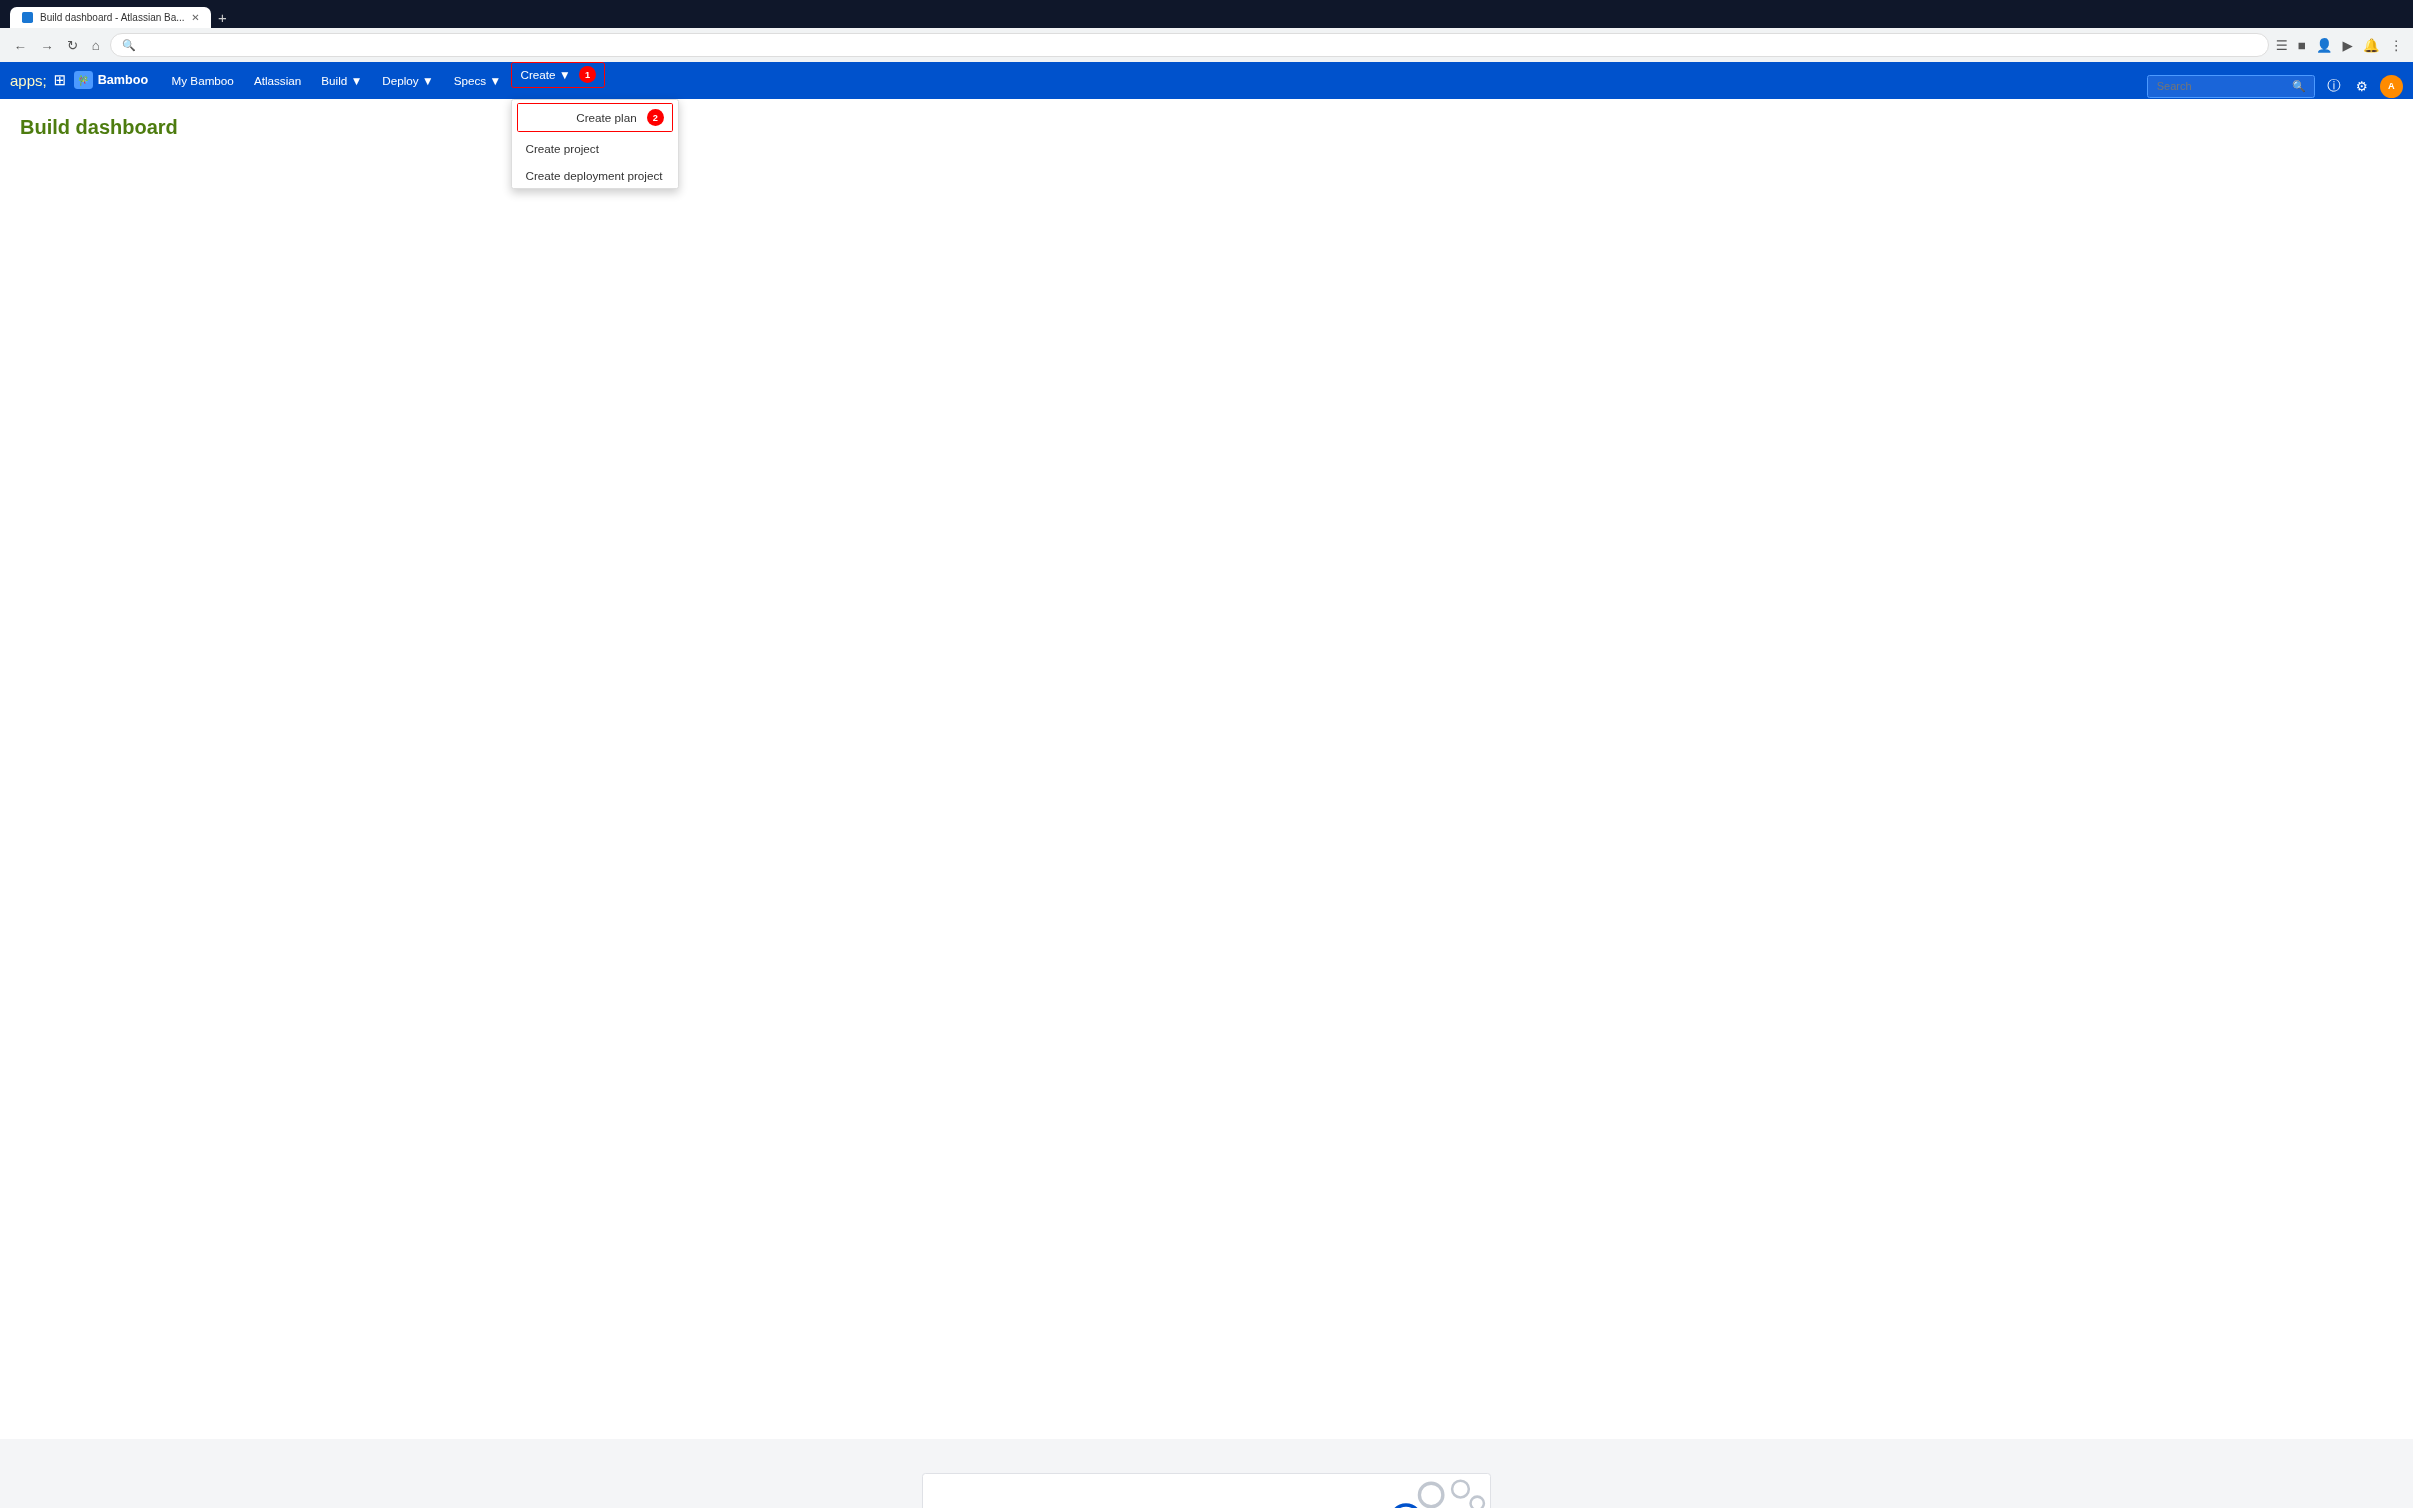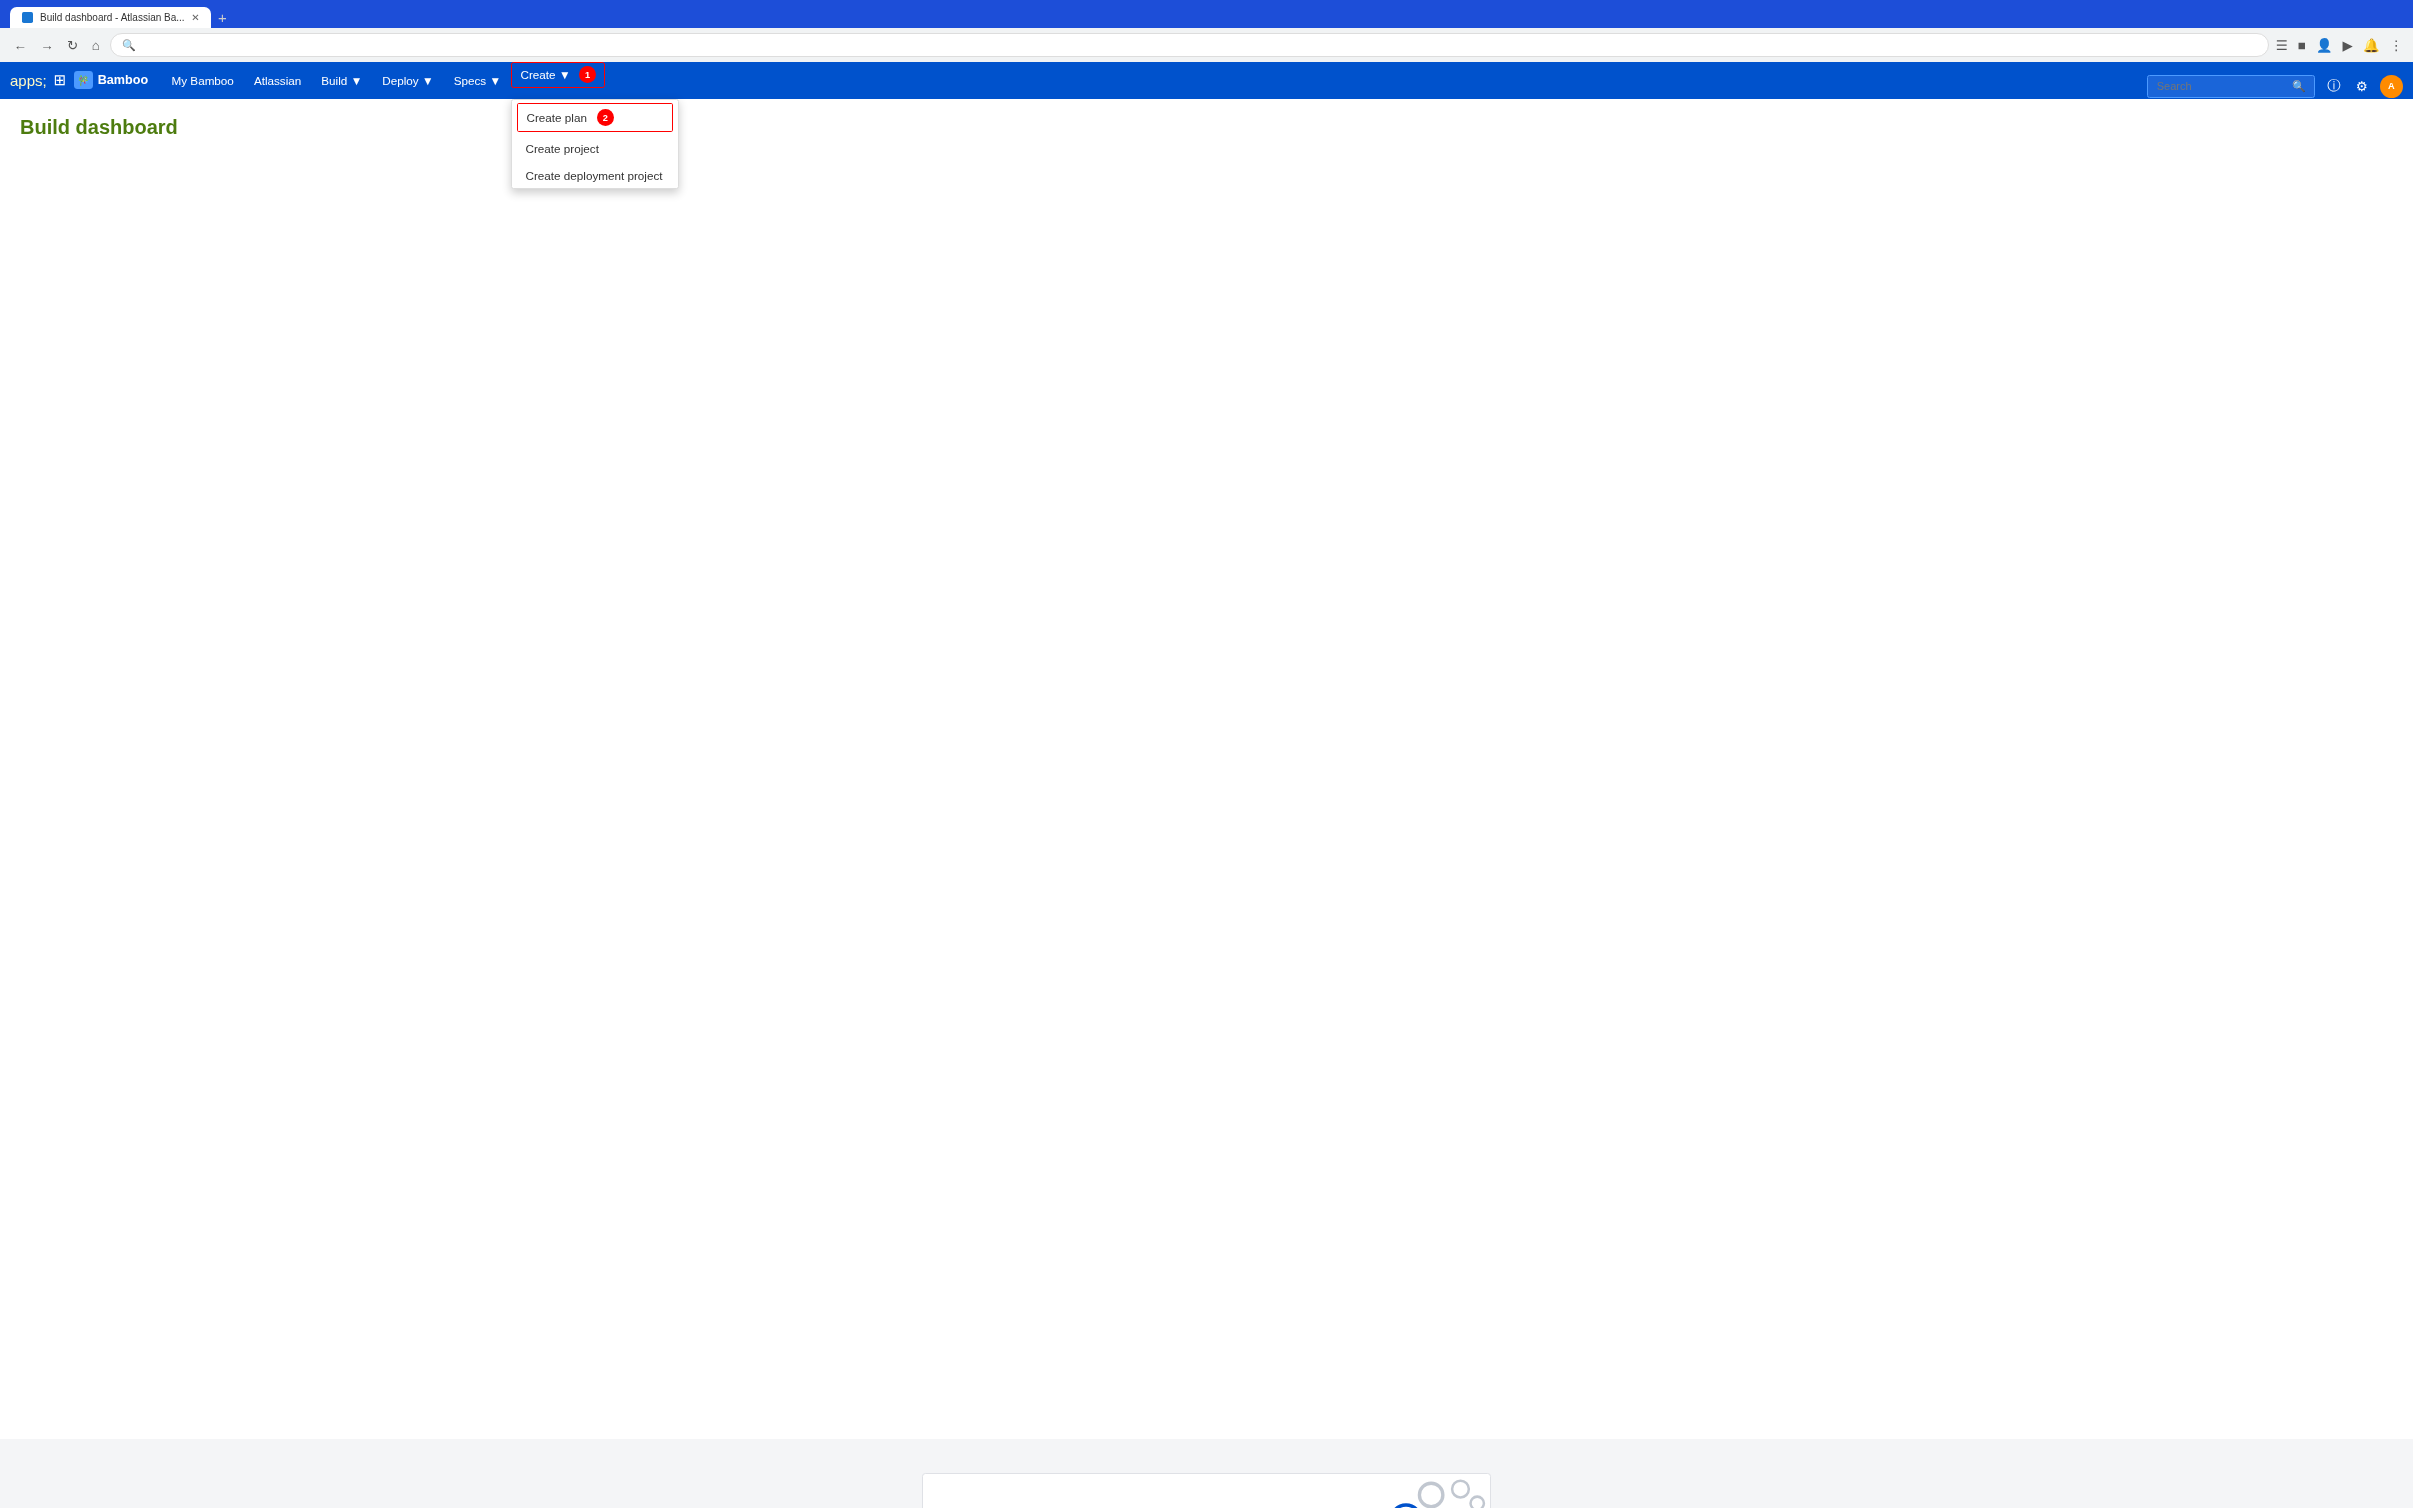--- a/index.html
+++ b/index.html
@@ -1,20 +1,20 @@
 <!DOCTYPE html>
 <html style="font-size:13.4px"><head>
   <meta charset="utf-8">
   <style>
     * { box-sizing: border-box; margin: 0; padding: 0; }
     body { font-family: -apple-system, BlinkMacSystemFont, 'Segoe UI', Arial, sans-serif; font-size: 11.7px; background: #f4f5f7; }
 
     
     .browser-chrome {
-      background: #1d4ed8;
+      background: #0f172a;
       padding: 6.7px 10px 0;
       display: flex;
       align-items: center;
       gap: 6.7px;
     }
     .browser-tab {
       background: #fff;
       border-radius: 6.7px 6.7px 0 0;
       padding: 5px 11.7px;
       font-size: 10px;
@@ -198,20 +198,21 @@
       box-shadow: 0 3.4px 10px rgba(0,0,0,0.2);
       z-index: 100;
       min-width: 168px;
     }
     .dropdown-item {
       padding: 6.7px 13.4px;
       cursor: pointer;
       font-size: 11.7px;
       color: #333;
       display: block;
+      justify-content: flex-end;
     }
     .dropdown-item-highlighted {
       border: 1.7px solid #ff0000;
       border-radius: 1.7px;
       margin: 3.4px 5px;
       padding: 5px 8.4px;
     }
     .step-badge {
       display: inline-flex;
       align-items: center;

